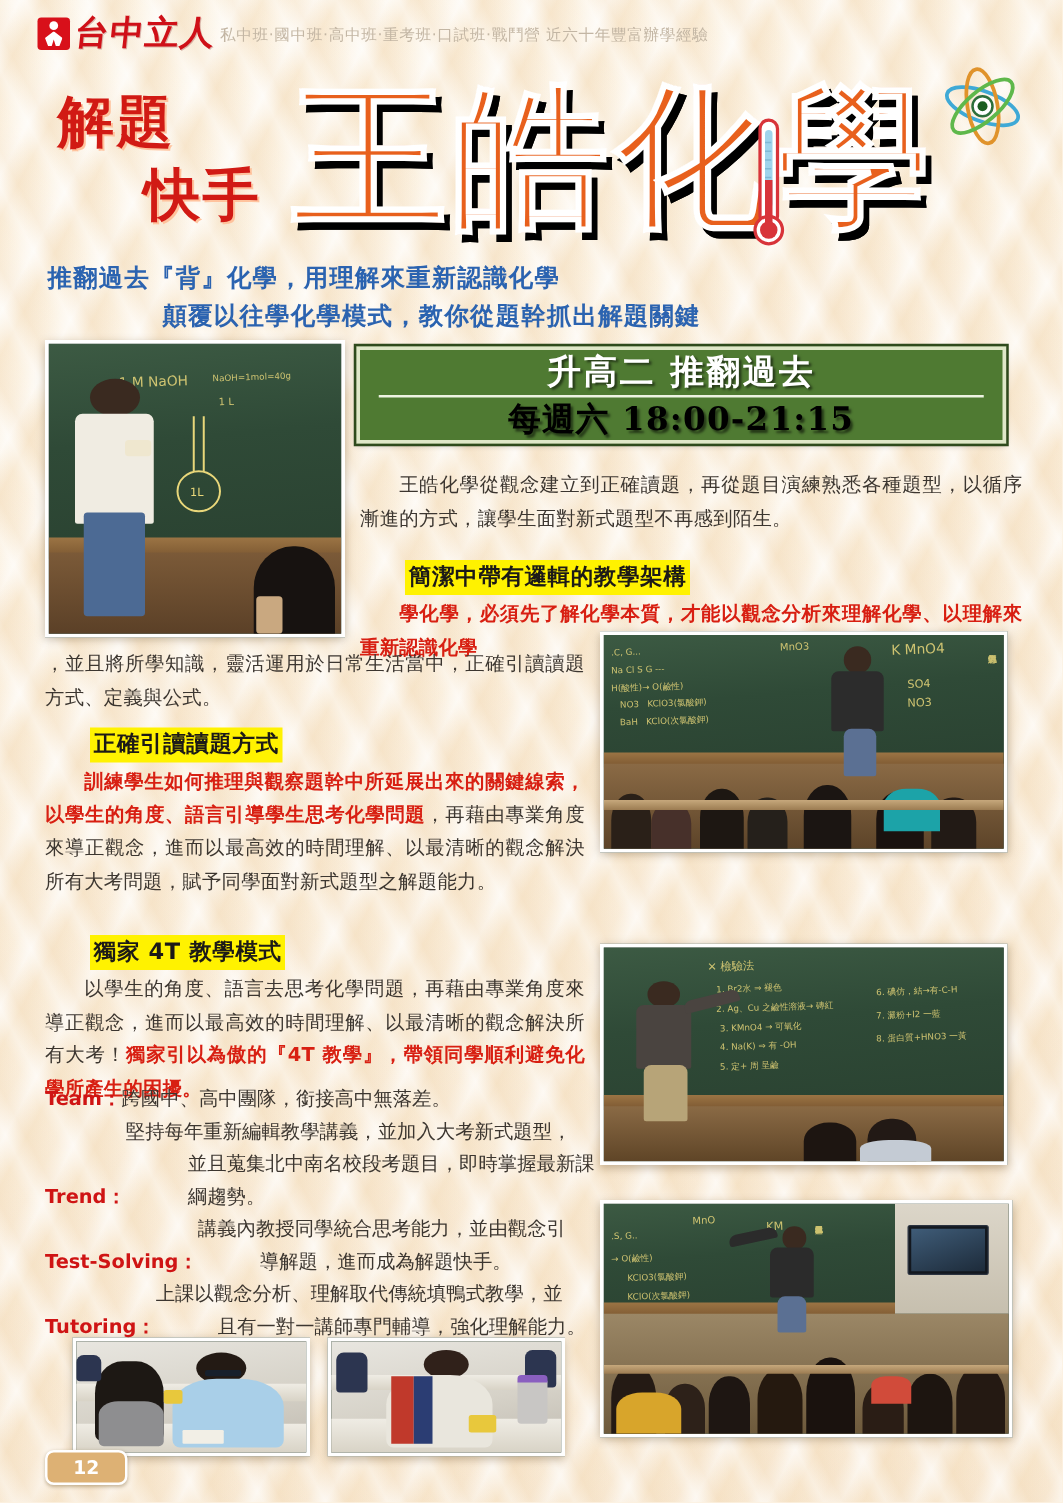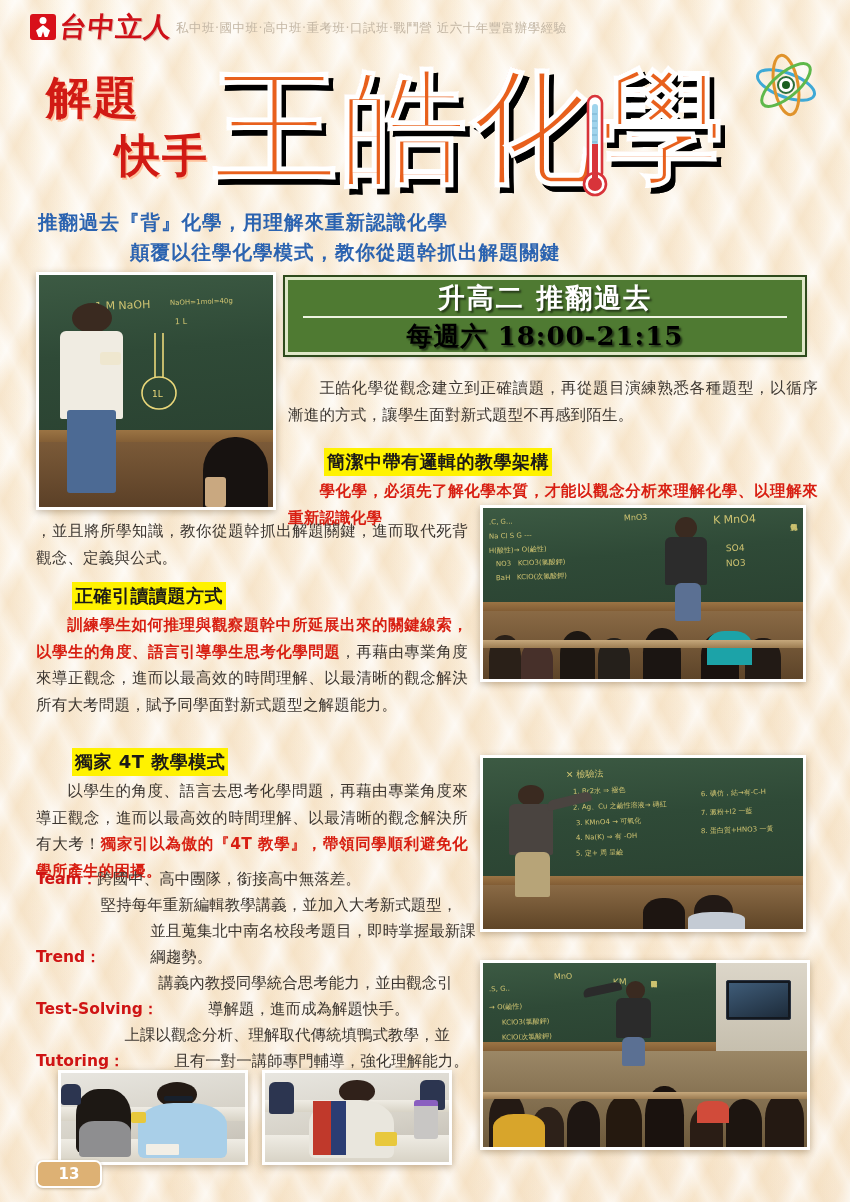--- a/index.html
+++ b/index.html
@@ -92,20 +92,21 @@
 
   
   .title-row {
     position: absolute;
     top: 52px; left: 38px;
     width: 790px;
     height: 150px;
     z-index: 5;
     display: flex;
     align-items: center;
+    gap: 20px;
   }
   .title-kicker {
     width: 175px;
     font-family: "DejaVu Serif", "Liberation Serif", serif;
     color: #d11a14;
     font-weight: 700;
     font-size: 45px;
     line-height: 58px;
     letter-spacing: 2px;
     text-shadow: 1.5px 1.5px 0 rgba(255,190,150,.9);
@@ -536,21 +537,21 @@
 
   <div class="copy intro-copy">
     <p class="para"><span class="ind"></span><span>王皓化學從觀念建立到正確讀題，再從題目演練熟悉各種題型，以循序漸進的方式，讓學生面對新式題型不再感到陌生。</span></p>
   </div>
 
   <div class="copy sec1">
     <div class="hl">簡潔中帶有邏輯的教學架構</div>
     <p class="para" style="margin-top:2px"><span class="ind"></span><span class="red">學化學，必須先了解化學本質，才能以觀念分析來理解化學、以理解來重新認識化學</span></p>
   </div>
   <div class="copy sec1-run">
-    <p class="para" style="text-indent:0"><span>，並且將所學知識，教你從題幹抓出解題關鍵，進而取代死背觀念、定義與公式。</span></p>
+    <p class="para" style="text-indent:0"><span>，並且將所學知識，靈活運用於日常生活當中，正確引讀讀題方式、定義與公式。</span></p>
   </div>
 
   <div class="copy sec2">
     <div class="hl">正確引讀讀題方式</div>
     <p class="para" style="margin-top:2px">
       <span class="ind"></span><span class="red">訓練學生如何推理與觀察題幹中所延展出來的關鍵線索，以學生的角度、語言引導學生思考化學問題</span><span>，再藉由專業角度來導正觀念，進而以最高效的時間理解、以最清晰的觀念解決所有大考問題，賦予同學面對新式題型之解題能力。</span>
     </p>
   </div>
 
   <div class="copy sec3">
@@ -581,15 +582,15 @@
     </div>
     <div class="trow">
       <span class="tkey">Tutoring：</span>
       <span class="tval">
         <span>上課以觀念分析、理解取代傳統填鴨式教學，並</span>
         <span class="cont">且有一對一講師專門輔導，強化理解能力。</span>
       </span>
     </div>
   </div>
 
-  <div class="pagenum">13</div>
+  <div class="pagenum">12</div>
 
 </div>
 
 </body></html>

